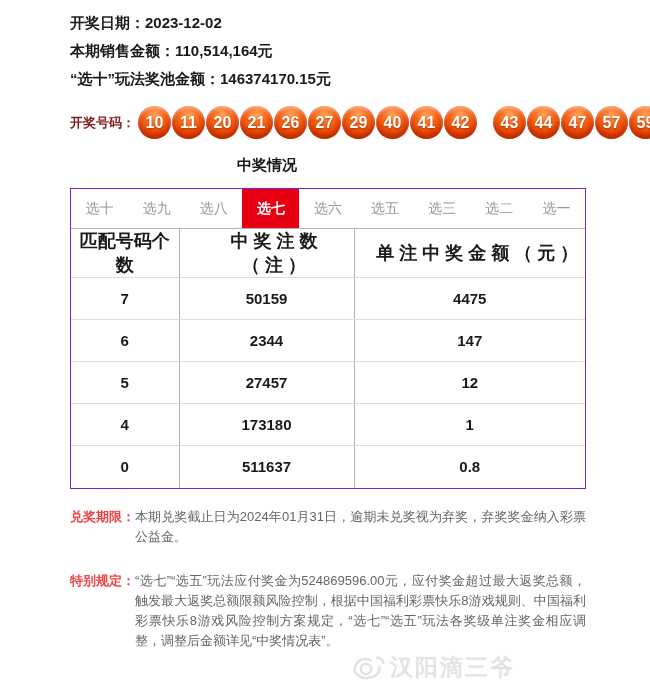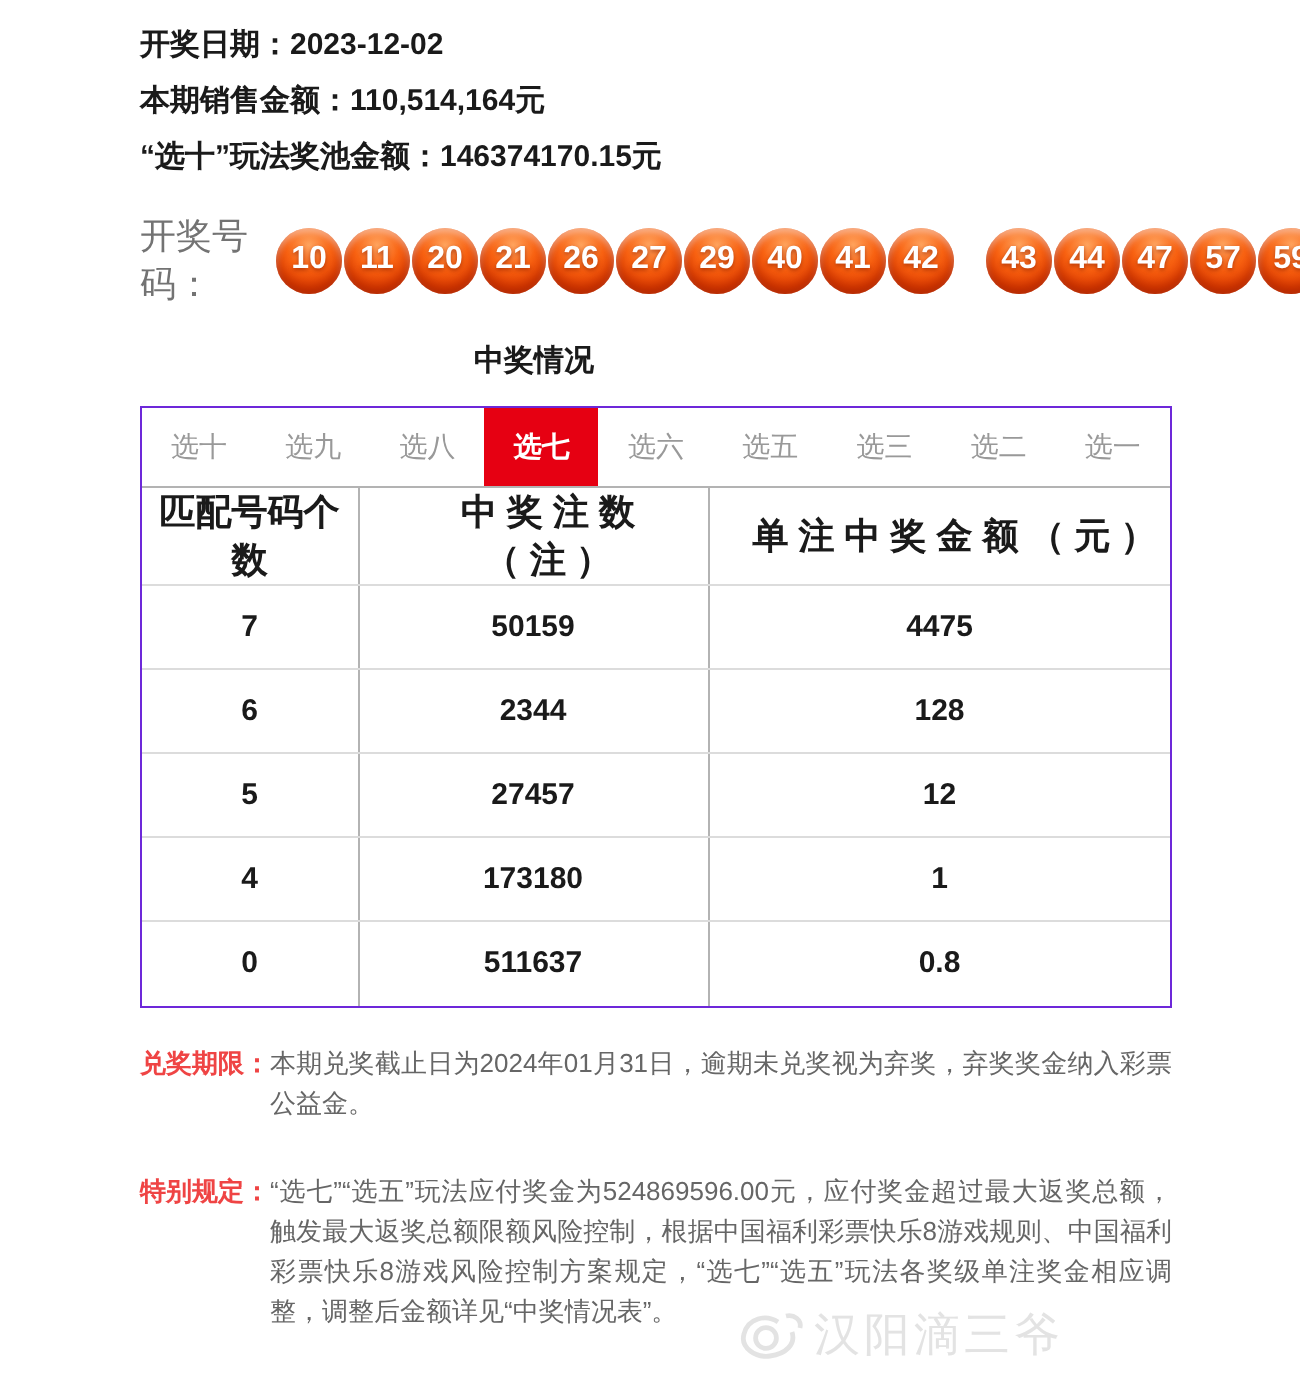--- a/index.html
+++ b/index.html
@@ -10,21 +10,21 @@
     color:#222; overflow:hidden; position:relative;
   }
   .page { position:relative; width:534px; height:691px; background:#fff; }
 
   
   .info { padding:9px 0 0 70px; line-height:28px; font-size:15px; font-weight:bold; color:#1a1a1a; }
   .info .line { white-space:nowrap; }
 
   
   .numbers-section { display:flex; margin:13px 0 0 70px; align-items:center; }
-  .numbers-label { width:68px; font-size:18px; font-weight:normal; color:#737373; flex:0 0 68px; }
+  .numbers-label { width:68px; font-size:13px; font-weight:bold; color:#7f1d1d; flex:0 0 68px; }
   .ball-rows { display:flex; flex-direction:row; gap:16px; }
   .ball-row { display:flex; gap:1px; }
   .ball {
     width:33px; height:33px; border-radius:50%;
     display:flex; align-items:center; justify-content:center;
     color:#fff; font-weight:bold; font-size:16px;
     background:radial-gradient(circle at 50% 26%, #ffa45e 0%, #f96413 38%, #e64100 72%, #c93200 100%);
     box-shadow:inset 0 -4px 6px rgba(150,25,0,.55), inset 0 2px 3px rgba(255,255,255,.5);
     text-shadow:0 1px 2px rgba(140,30,0,.65);
   }
@@ -56,23 +56,23 @@
 
   
   .note { display:flex; margin-left:70px; width:516px; font-size:13px; line-height:20px; }
   .note-1 { margin-top:18px; }
   .note-2 { margin-top:24px; }
   .note-label { flex:0 0 57px; font-weight:bold; color:#ef4444; white-space:nowrap; }
   .note-text { flex:1; color:#666; text-align:justify; }
 
   
   .watermark {
-    position:absolute; right:2px; bottom:8px;
+    position:absolute; right:19px; bottom:8px;
     display:flex; align-items:center; gap:4px;
-    color:#e3e3e3; font-size:23px; font-weight:normal; letter-spacing:2px;
+    color:#e3e3e3; font-size:23px; font-weight:bold; letter-spacing:2px;
     pointer-events:none;
   }
   .watermark svg { display:block; }
 </style>
 </head>
 <body>
 
 <div class="page">
 
   <div class="info">
@@ -140,21 +140,21 @@
         </thead>
       <tbody id="tbody">
           <tr>
             <td>7</td>
             <td>50159</td>
             <td>4475</td>
           </tr>
           <tr>
             <td>6</td>
             <td>2344</td>
-            <td>128</td>
+            <td>147</td>
           </tr>
           <tr>
             <td>5</td>
             <td>27457</td>
             <td>12</td>
           </tr>
           <tr>
             <td>4</td>
             <td>173180</td>
             <td>1</td>

